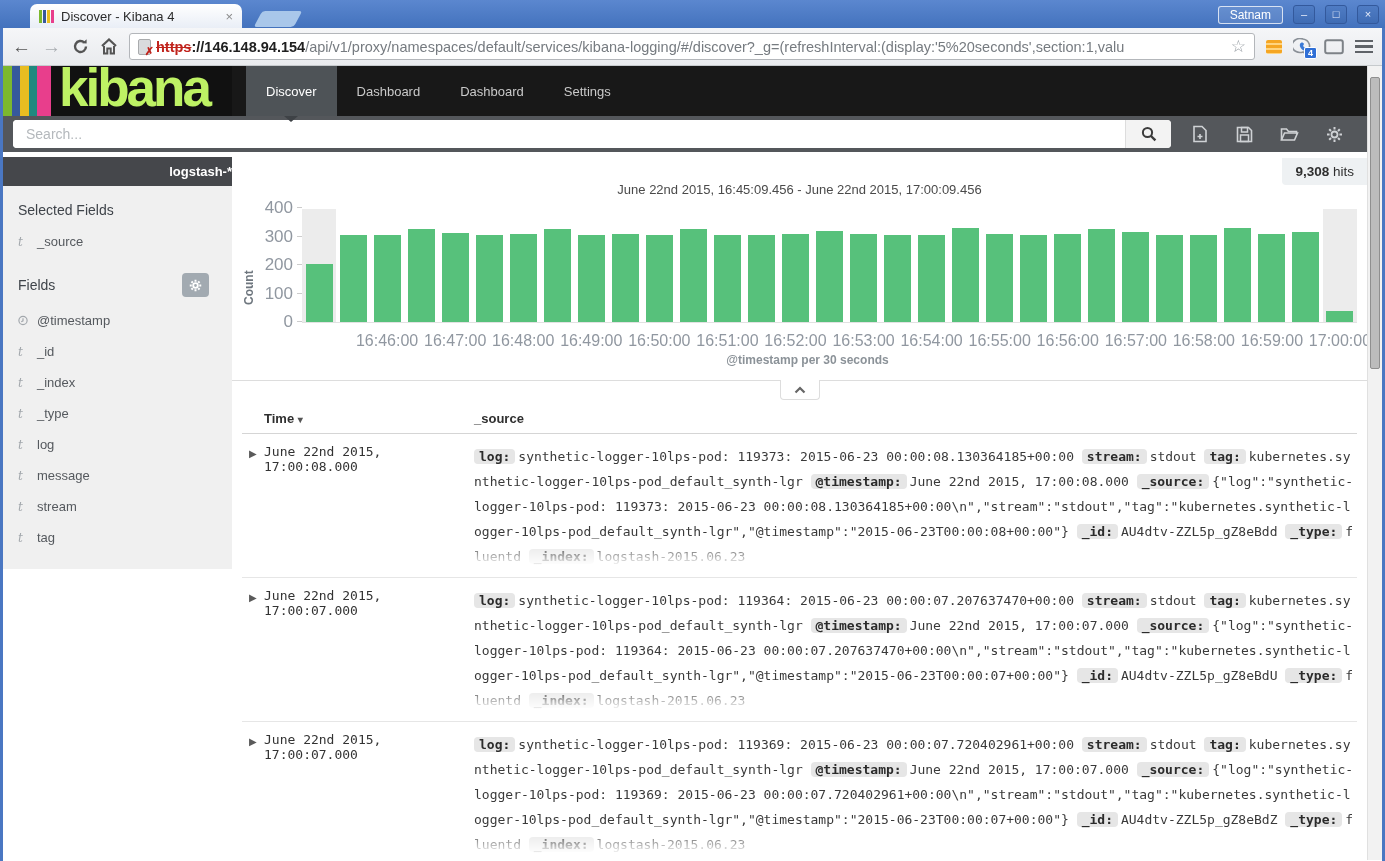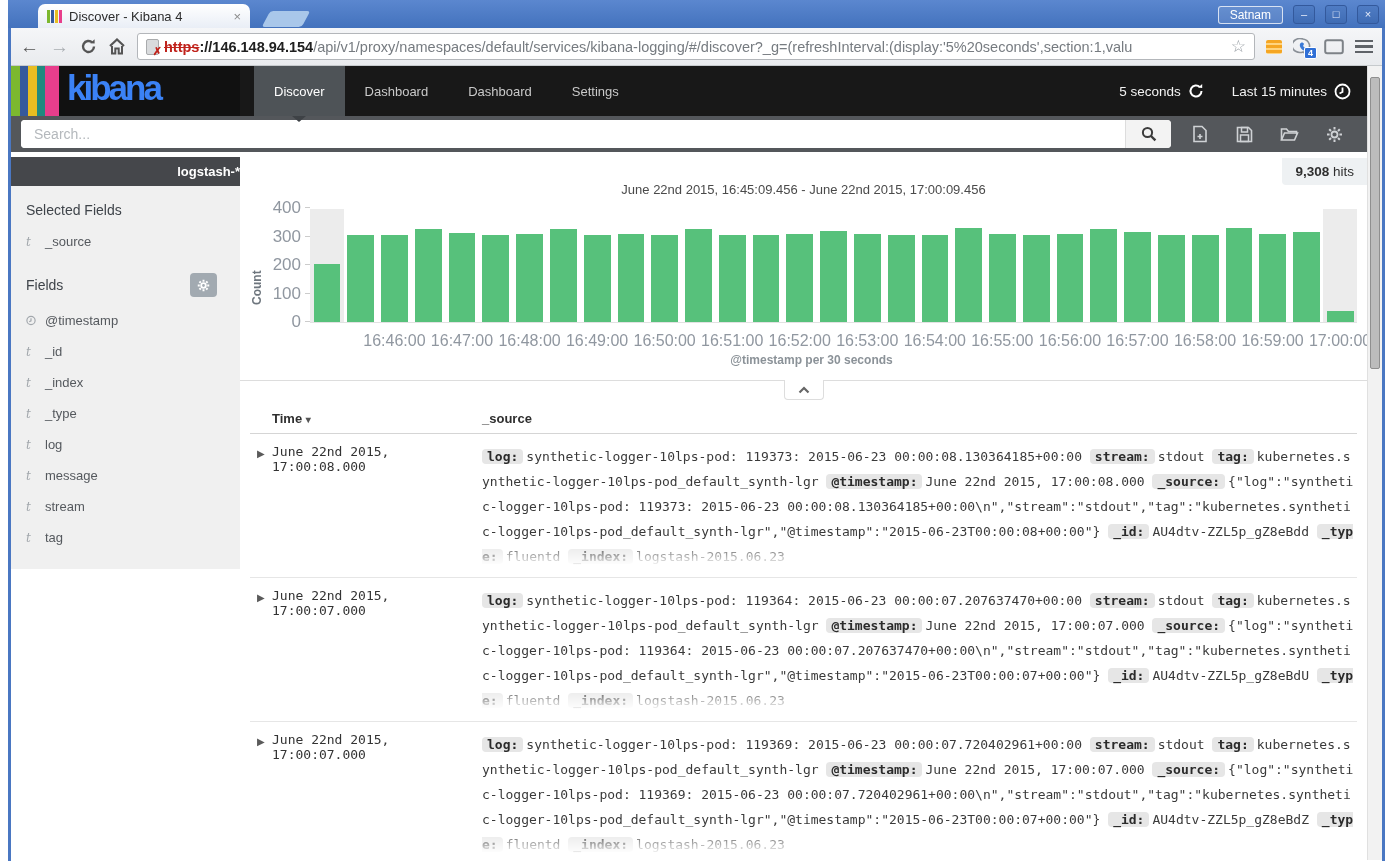--- a/index.html
+++ b/index.html
@@ -1,19 +1,19 @@
 <!DOCTYPE html>
 <html><head>
 <meta charset="utf-8">
 <style>
   * { box-sizing: border-box; margin: 0; padding: 0; }
   html,body { width:1385px; height:861px; overflow:hidden; background:#fff;
     font-family:"Liberation Sans", sans-serif; }
 
-  .window { width:1385px; height:861px; position:relative; background:#fff;padding-left:8px; }
+  .window { width:1385px; height:861px; position:relative; background:#fff; }
 
   
   .titlebar { height:28px; background:linear-gradient(#5b87cf,#4372bd);
     display:flex; align-items:flex-end; position:relative; }
   .tab { margin-left:30px; height:24px; width:212px; display:flex; align-items:center;
     gap:7px; padding:0 9px; background:linear-gradient(#ffffff,#e9eef6);
     border-radius:7px 7px 0 0; font-size:13px; color:#2c2c2c; }
   .favicon { display:flex; gap:1px; height:13px; }
   .favicon i { width:3px; height:13px; display:block; }
   .tab-close { margin-left:auto; color:#8b8b8b; font-size:13px; }
@@ -56,21 +56,21 @@
   .menu-icon { display:flex; flex-direction:column; gap:3px; }
   .menu-icon i { width:18px; height:2.5px; background:#5f6368; display:block; }
 
   
   .viewport { position:relative; height:794px; }
   .kibana { margin-right:15px; height:100%; display:flex; flex-direction:column; }
   .kheader { height:50px; background:#181818; display:flex; align-items:stretch; }
   .brand { display:flex; align-items:stretch; width:229px; background:#111; }
   .stripes { display:flex; }
   .stripes i { display:block; height:100%; }
-  .brand-text { color:#3b82f6; font-weight:bold; font-size:35px; letter-spacing:-3px;
+  .brand-text { color:#bef264; font-weight:bold; font-size:53px; letter-spacing:-3px;
     line-height:44px; margin-left:8px; }
   .knav { display:flex; align-items:stretch; margin-left:14px; }
   .ktab { display:flex; align-items:center; padding:0 20px; color:#c9c9c9;
     font-size:13px; position:relative; }
   .ktab.active { background:#4e5357; color:#fff; }
   .ktab.active::after { content:''; position:absolute; bottom:-6px; left:50%;
     margin-left:-7px; border-left:7px solid transparent; border-right:7px solid transparent;
     border-top:6px solid #3e4246; z-index:6; }
   .ktime { margin-left:auto; display:flex; align-items:center; gap:28px;
     padding-right:16px; color:#f2f2f2; font-size:13.5px; }
@@ -253,36 +253,20 @@
                 <i style="background: rgb(232, 62, 140); width: 14px;"></i>
               </span>
             <span class="brand-text">kibana</span>
           </div>
           <nav class="knav">
               <div class="ktab active">Discover</div>
               <div class="ktab">Dashboard</div>
               <div class="ktab">Dashboard</div>
               <div class="ktab">Settings</div>
             </nav>
-          <div class="ktime">
-            <div>
-              <span>5 seconds</span>
-              <svg width="16" height="16" viewBox="0 0 16 16">
-                  <path d="M13.5 8a5.5 5.5 0 1 1-1.6-3.9" fill="none" stroke="#fff" stroke-width="2"></path>
-                  <path d="M14.2 1 L14.2 5 L10.2 4.6 Z" fill="#fff"></path>
-                </svg>
-            </div>
-            <div>
-              <span>Last 15 minutes</span>
-              <svg width="17" height="17" viewBox="0 0 17 17">
-                  <circle cx="8.5" cy="8.5" r="7" fill="none" stroke="#fff" stroke-width="1.8"></circle>
-                  <path d="M8.5 4.5 L8.5 9 L5.5 10.5" fill="none" stroke="#fff" stroke-width="1.8"></path>
-                </svg>
-            </div>
-          </div>
         </div>
 
         <div class="searchrow">
           <div class="searchgroup">
             <input type="text" placeholder="Search..." style="">
             <span class="searchbtn">
               <svg width="16" height="16" viewBox="0 0 16 16">
                   <circle cx="6.5" cy="6.5" r="4.6" fill="none" stroke="#3c3c3c" stroke-width="2"></circle>
                   <path d="M10 10 L14.4 14.4" stroke="#3c3c3c" stroke-width="2.4"></path>
                 </svg>

